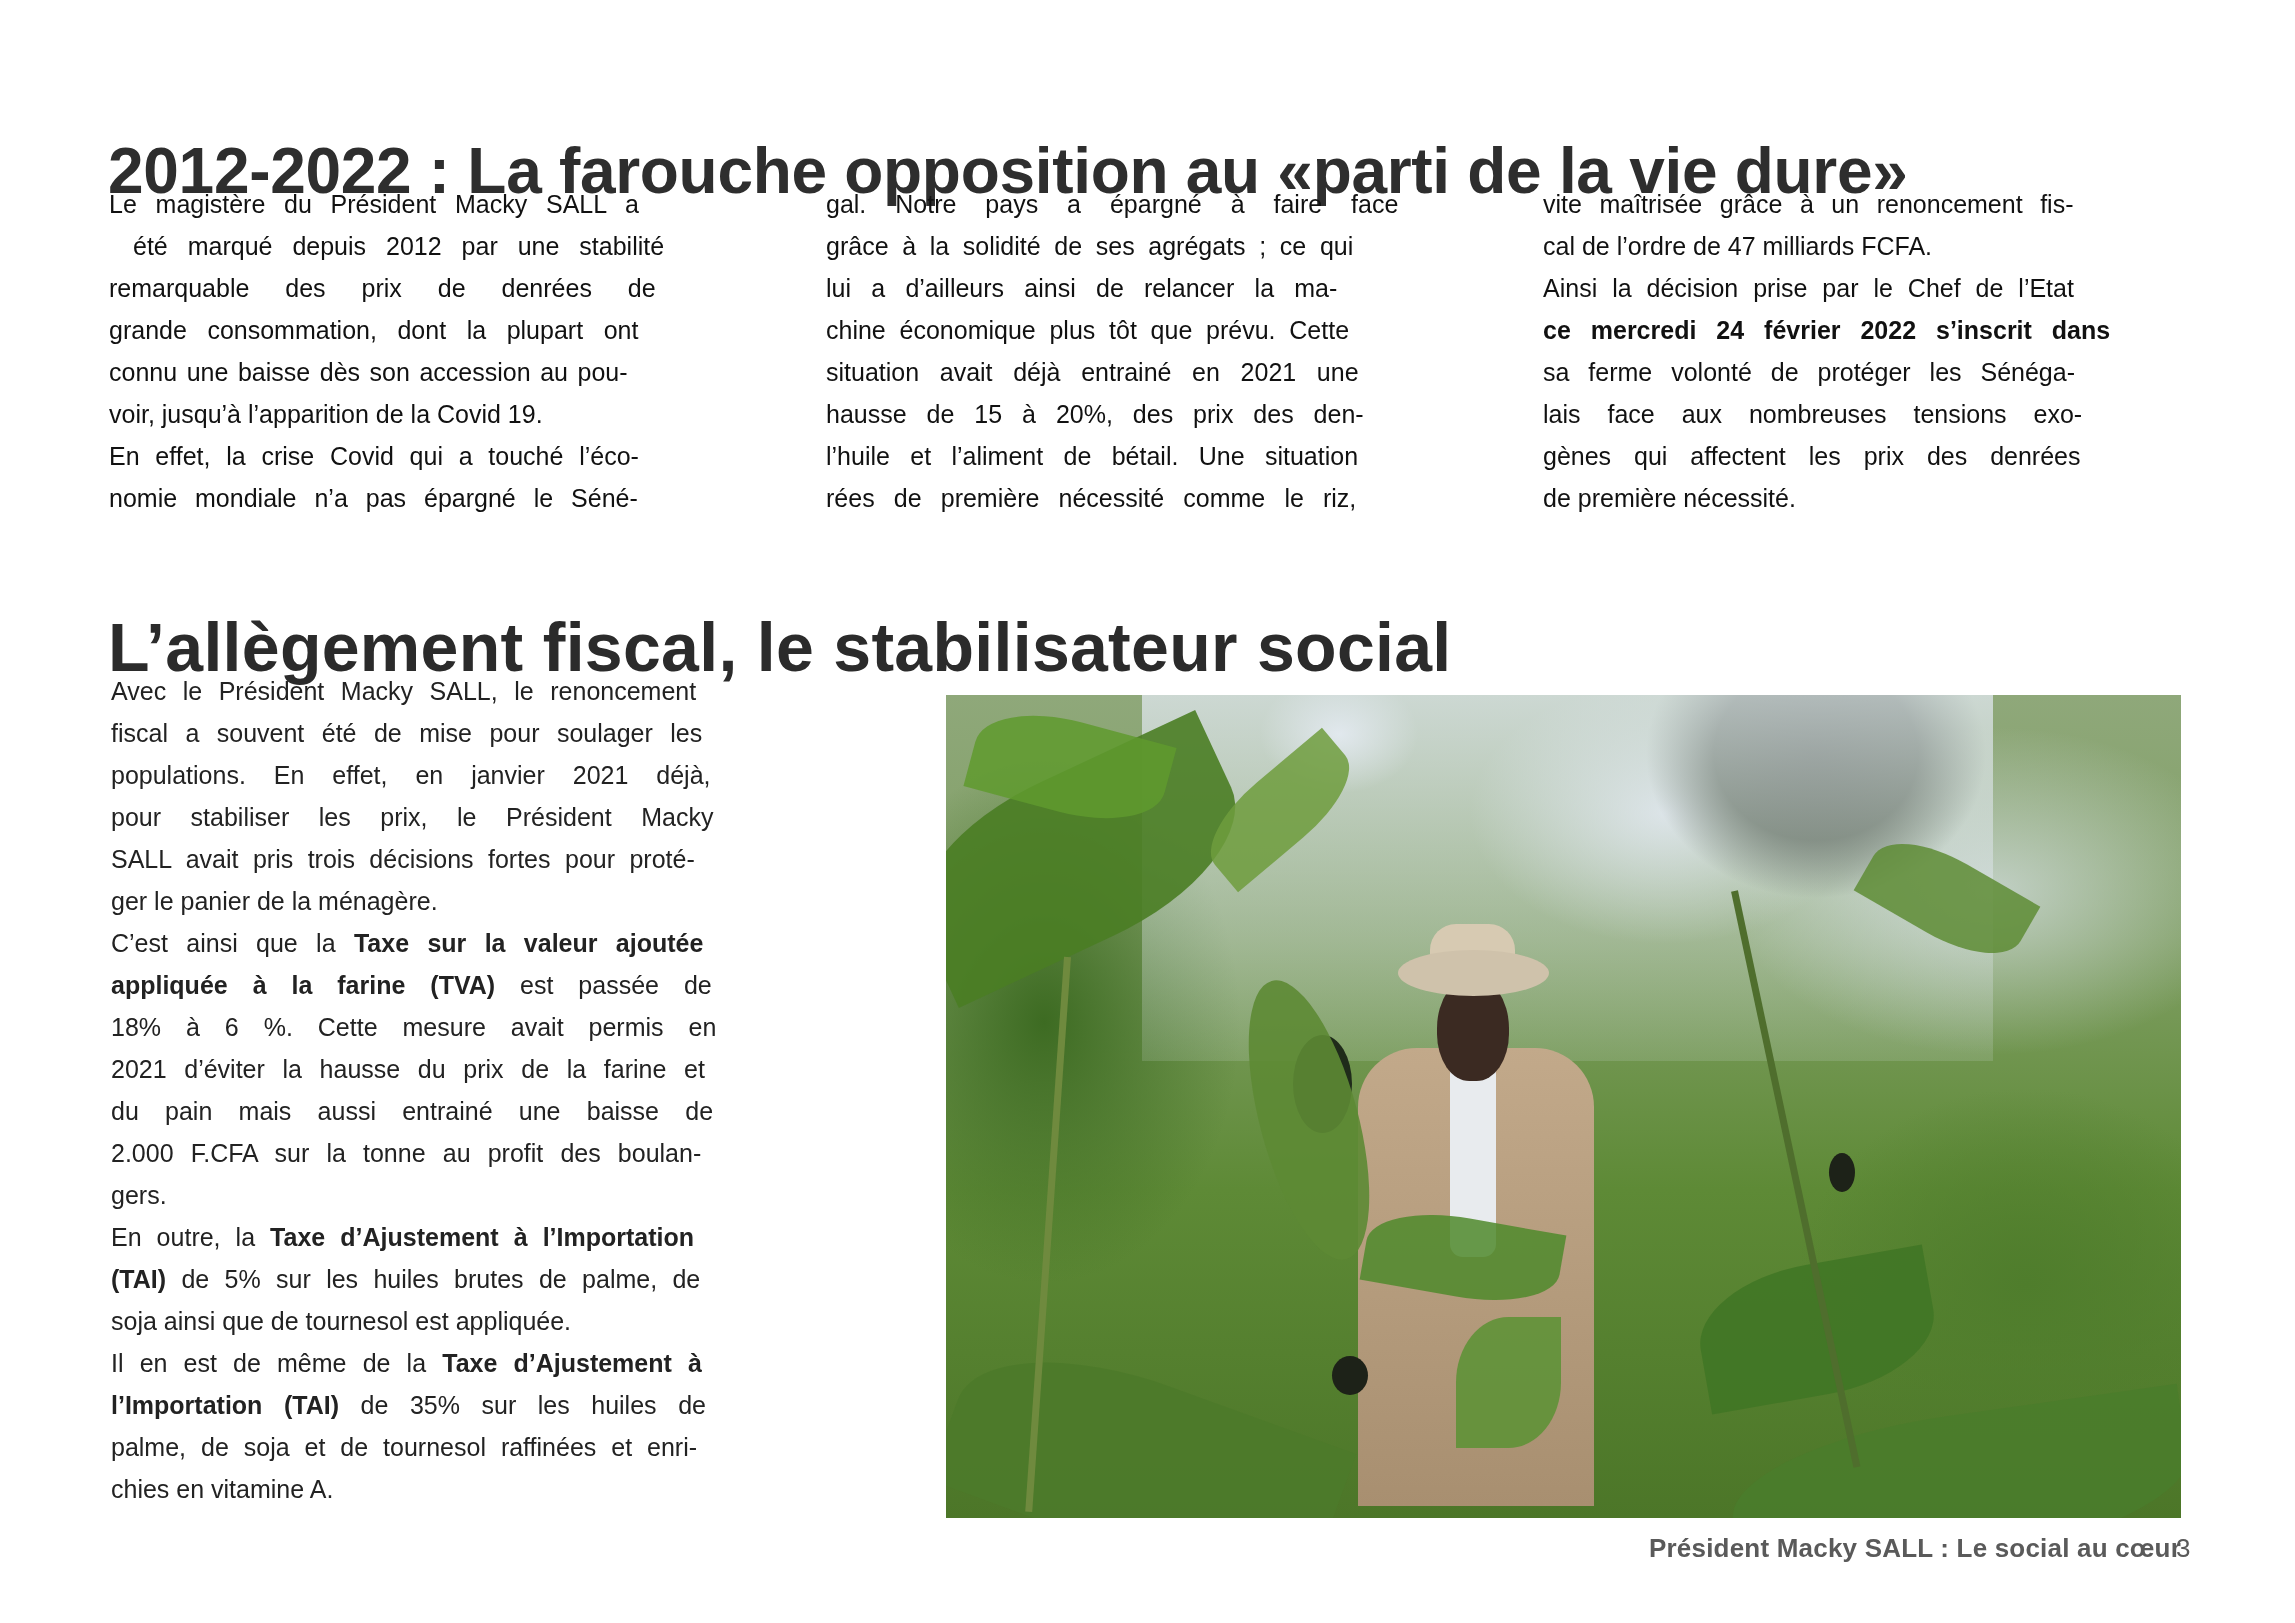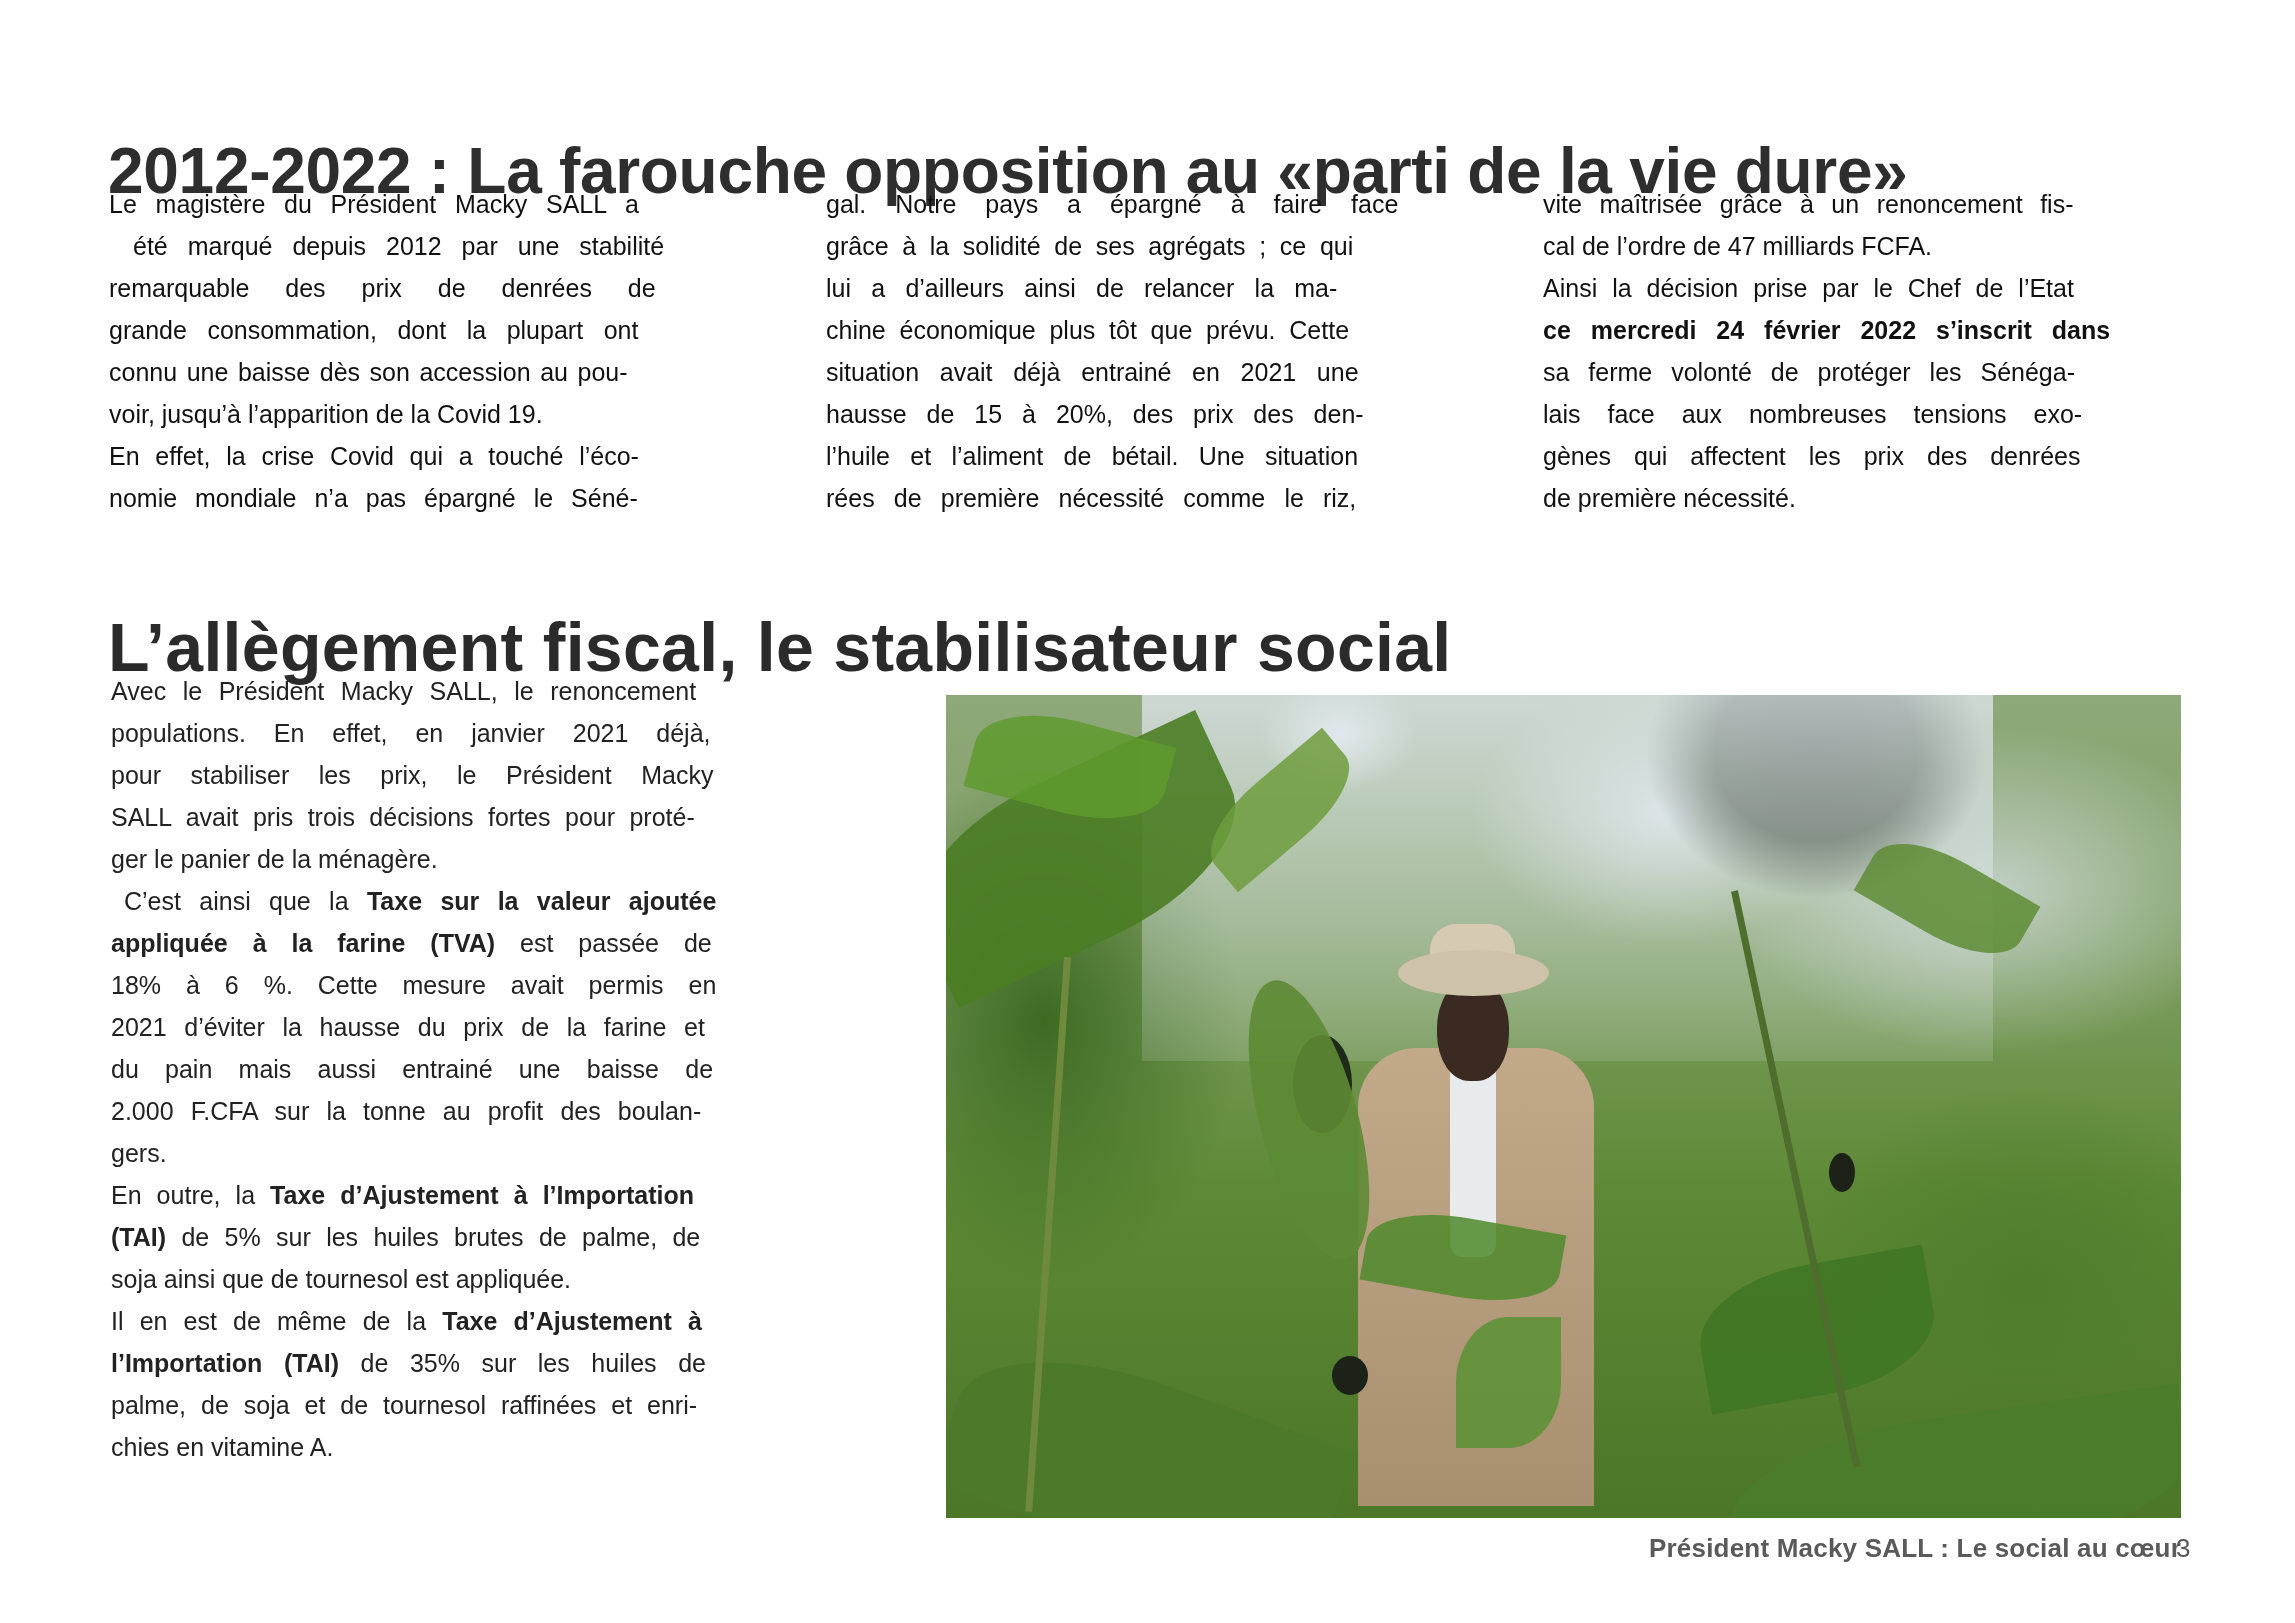--- a/index.html
+++ b/index.html
@@ -69,25 +69,26 @@
     <span class="ln" style="white-space: normal; width: 662px;"><span style="white-space: nowrap; display: inline-block; word-spacing: 12px;"><span>sa ferme volonté de protéger les Sénéga-</span></span></span>
     <span class="ln" style="white-space: normal; width: 662px;"><span style="white-space: nowrap; display: inline-block; word-spacing: 20px;"><span>lais face aux nombreuses tensions exo-</span></span></span>
     <span class="ln" style="white-space: normal; width: 662px;"><span style="white-space: nowrap; display: inline-block; word-spacing: 16px;"><span>gènes qui affectent les prix des denrées</span></span></span>
     <span class="ln last" style="white-space: normal; width: 662px;"><span style="white-space: nowrap; display: inline-block;"><span>de première nécessité.</span></span></span>
   </div>
 
 <h2 class="h2">L’allègement fiscal, le stabilisateur social</h2>
 
 <div class="col col4">
     <span class="ln" style="white-space: normal; width: 734px;"><span style="white-space: nowrap; display: inline-block; word-spacing: 9.6px;"><span>Avec le Président Macky SALL, le renoncement</span></span></span>
+    <span class="ln" style="white-space: normal; width: 734px;"><span style="white-space: nowrap; display: inline-block; word-spacing: 10.5px;"><span>fiscal a souvent été de mise pour soulager les</span></span></span>
     <span class="ln" style="white-space: normal; width: 734px;"><span style="white-space: nowrap; display: inline-block; word-spacing: 21px;"><span>populations. En effet, en janvier 2021 déjà,</span></span></span>
     <span class="ln" style="white-space: normal; width: 734px;"><span style="white-space: nowrap; display: inline-block; word-spacing: 22.6px;"><span>pour stabiliser les prix, le Président Macky</span></span></span>
     <span class="ln" style="white-space: normal; width: 734px;"><span style="white-space: nowrap; display: inline-block; word-spacing: 7.5px;"><span>SALL avait pris trois décisions fortes pour proté-</span></span></span>
     <span class="ln last" style="white-space: normal; width: 734px;"><span style="white-space: nowrap; display: inline-block;"><span>ger le panier de la ménagère.</span></span></span>
-    <span class="ln" style="white-space: normal; width: 734px; margin-left: 13px;"><span style="white-space: nowrap; display: inline-block; word-spacing: 11.4px;"><span>C’est ainsi que la </span><b>Taxe sur la valeur ajoutée</b><span></span></span></span>
+    <span class="ln" style="white-space: normal; width: 734px;"><span style="white-space: nowrap; display: inline-block; word-spacing: 11.4px;"><span>C’est ainsi que la </span><b>Taxe sur la valeur ajoutée</b><span></span></span></span>
     <span class="ln" style="white-space: normal; width: 734px;"><span style="white-space: nowrap; display: inline-block; word-spacing: 18px;"><span></span><b>appliquée à la farine (TVA)</b><span> est passée de</span></span></span>
     <span class="ln" style="white-space: normal; width: 734px;"><span style="white-space: nowrap; display: inline-block; word-spacing: 18px;"><span>18% à 6 %. Cette mesure avait permis en</span></span></span>
     <span class="ln" style="white-space: normal; width: 734px;"><span style="white-space: nowrap; display: inline-block; word-spacing: 10.7px;"><span>2021 d’éviter la hausse du prix de la farine et</span></span></span>
     <span class="ln" style="white-space: normal; width: 734px;"><span style="white-space: nowrap; display: inline-block; word-spacing: 19.3px;"><span>du pain mais aussi entrainé une baisse de</span></span></span>
     <span class="ln" style="white-space: normal; width: 734px;"><span style="white-space: nowrap; display: inline-block; word-spacing: 10.2px;"><span>2.000 F.CFA sur la tonne au profit des boulan-</span></span></span>
     <span class="ln last" style="white-space: normal; width: 734px;"><span style="white-space: nowrap; display: inline-block;"><span>gers.</span></span></span>
     <span class="ln" style="white-space: normal; width: 734px;"><span style="white-space: nowrap; display: inline-block; word-spacing: 8.1px;"><span>En outre, la </span><b>Taxe d’Ajustement à l’Importation</b><span></span></span></span>
     <span class="ln" style="white-space: normal; width: 734px;"><span style="white-space: nowrap; display: inline-block; word-spacing: 8.4px;"><span></span><b>(TAI)</b><span> de 5% sur les huiles brutes de palme, de</span></span></span>
     <span class="ln last" style="white-space: normal; width: 734px;"><span style="white-space: nowrap; display: inline-block;"><span>soja ainsi que de tournesol est appliquée.</span></span></span>
     <span class="ln" style="white-space: normal; width: 734px;"><span style="white-space: nowrap; display: inline-block; word-spacing: 9.2px;"><span>Il en est de même de la </span><b>Taxe d’Ajustement à</b><span></span></span></span>

